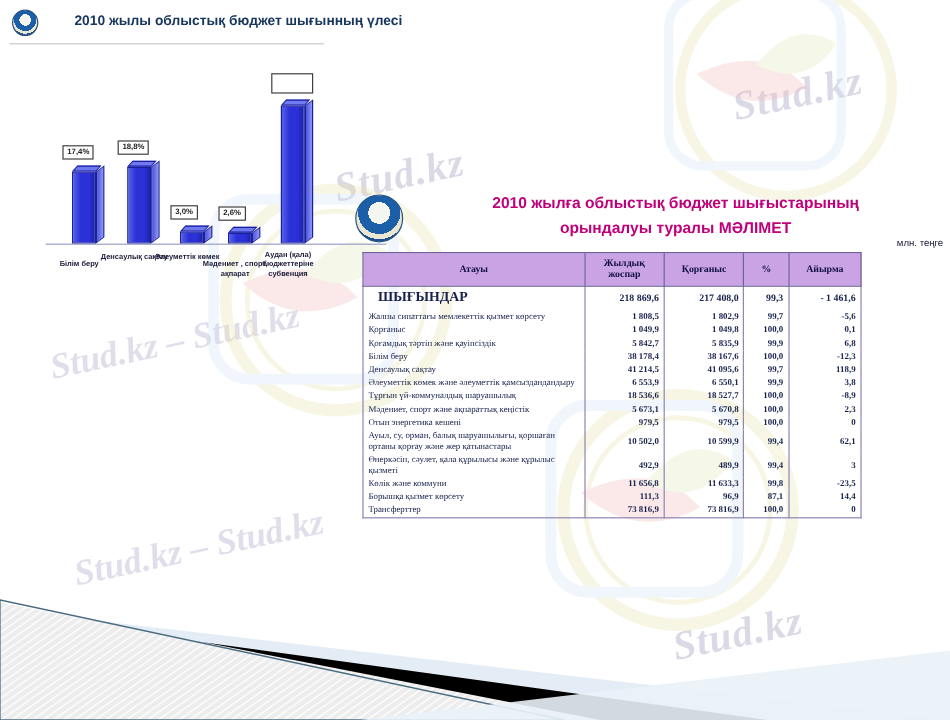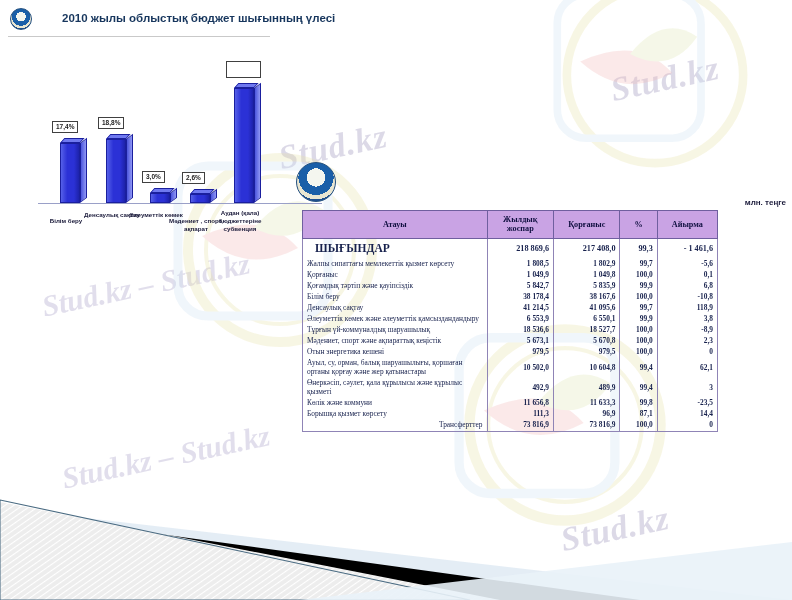--- a/index.html
+++ b/index.html
@@ -52,39 +52,39 @@
        font-weight:700;color:#1a1a3a;text-align:center;line-height:1.25;width:56px;}
   #axis{position:absolute;left:8px;top:145px;width:284px;height:1px;background:#9aa0c8;}
 
   
   #panel{position:absolute;left:288px;top:150px;width:504px;height:362px;}
   #panel-emblem{position:absolute;left:8px;top:12px;width:40px;height:40px;}
   #panel-title{position:absolute;left:60px;top:8px;width:430px;text-align:center;
       font-family:"Liberation Sans",sans-serif;font-weight:700;font-size:13px;
       color:#c00079;line-height:1.65;}
   #unit{position:absolute;right:6px;top:48px;font-family:"Liberation Sans",sans-serif;
-      font-size:8px;font-weight:700;color:#1a1a3a;}
+      font-size:8px;font-weight:400;color:#1a1a3a;}
 
   table{position:absolute;left:14px;top:60px;width:416px;border-collapse:collapse;
       font-family:"Liberation Serif",serif;}
   thead th{background:#cfa8e8;background:#c9a3e4;color:#101040;
       font-size:8.2px;font-weight:700;border:0.7px solid #6f5f9f;
       padding:4px 3px;line-height:1.15;vertical-align:middle;text-align:center;}
   thead th.name-h{width:236px;}
   thead th.plan-h{width:70px;}
   thead th.fact-h{width:70px;}
   thead th.pct-h{width:34px;}
   thead th.diff-h{width:62px;}
   tbody td{font-size:7.4px;color:#17214d;padding:1.1px 4px;line-height:1.2;
       border-left:0.7px solid #8f84b6;border-right:0.7px solid #8f84b6;}
   tbody td.n{text-align:right;font-weight:700;white-space:nowrap;}
   tbody td.nm{text-align:left;}
   tbody tr.total td{font-size:11.5px;font-weight:700;padding-top:3px;padding-bottom:3px;padding-left:12px;}
   tbody tr.total td.n{font-size:8.2px;}
-  tbody tr:last-child td{border-bottom:0.7px solid #8f84b6;text-align:right;}
+  tbody tr:last-child td{border-bottom:0.7px solid #8f84b6;}
   tbody tr:first-child td{border-top:0.7px solid #8f84b6;}
 
   
   #ribbon{position:absolute;left:0;bottom:0;width:792px;height:110px;overflow:hidden;}
 </style>
 </head>
 <body>
 
 <div id="slide">
 
@@ -157,20 +157,24 @@
     <div id="axis"></div>
   <div class="cat-lab" style="left: 8px; top: 159px;">Білім беру</div>
       <div class="cat-lab" style="left: 54px; top: 153px;">Денсаулық сақтау</div>
       <div class="cat-lab" style="left: 98px; top: 153px;">Әлеуметтік көмек</div>
       <div class="cat-lab" style="left: 138px; top: 159px;">Мәдениет , спорт, ақпарат</div>
       <div class="cat-lab" style="left: 182px; top: 151px;">Аудан (қала) бюджеттеріне субвенция</div>
     </div>
 
   <div id="panel">
     <div id="panel-emblem" class="emblem"></div>
+    <div id="panel-title">
+      <div>2010 жылға облыстық бюджет шығыстарының</div>
+      <div>орындалуы туралы  МӘЛІМЕТ</div>
+    </div>
     <div id="unit">млн. теңге</div>
 
     <table>
       <thead>
         <tr>
           <th class="name-h">Атауы</th>
           <th class="plan-h">Жылдық жоспар</th>
           <th class="fact-h">Қорғаныс</th>
           <th class="pct-h">%</th>
           <th class="diff-h">Айырма</th>
@@ -203,21 +207,21 @@
             <td class="n">5 842,7</td>
             <td class="n">5 835,9</td>
             <td class="n">99,9</td>
             <td class="n">6,8</td>
           </tr>
           <tr>
             <td class="nm">Білім беру</td>
             <td class="n">38 178,4</td>
             <td class="n">38 167,6</td>
             <td class="n">100,0</td>
-            <td class="n">-10,8</td>
+            <td class="n">-12,3</td>
           </tr>
           <tr>
             <td class="nm">Денсаулық сақтау</td>
             <td class="n">41 214,5</td>
             <td class="n">41 095,6</td>
             <td class="n">99,7</td>
             <td class="n">118,9</td>
           </tr>
           <tr>
             <td class="nm">Әлеуметтік көмек және әлеуметтік қамсыздандандыру</td>
@@ -243,21 +247,21 @@
           <tr>
             <td class="nm">Отын энергетика кешені</td>
             <td class="n">979,5</td>
             <td class="n">979,5</td>
             <td class="n">100,0</td>
             <td class="n">0</td>
           </tr>
           <tr>
             <td class="nm">Ауыл, су, орман, балық шаруашылығы, қоршаған ортаны қорғау және жер қатынастары</td>
             <td class="n">10 502,0</td>
-            <td class="n">10 604,8</td>
+            <td class="n">10 599,9</td>
             <td class="n">99,4</td>
             <td class="n">62,1</td>
           </tr>
           <tr>
             <td class="nm">Өнеркәсіп, сәулет, қала құрылысы және құрылыс қызметі</td>
             <td class="n">492,9</td>
             <td class="n">489,9</td>
             <td class="n">99,4</td>
             <td class="n">3</td>
           </tr>

